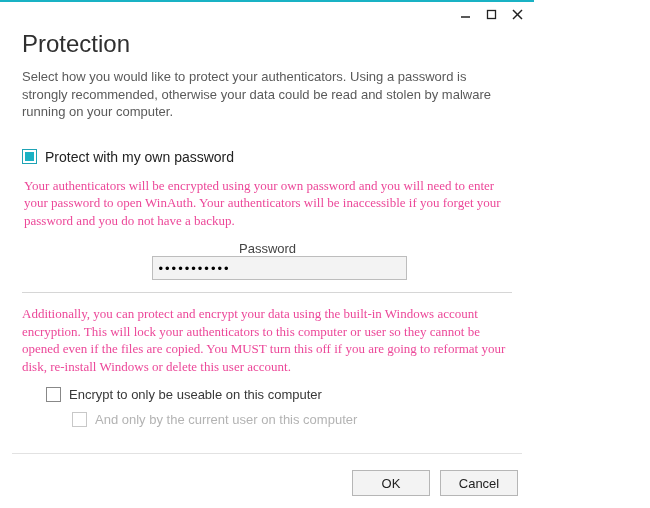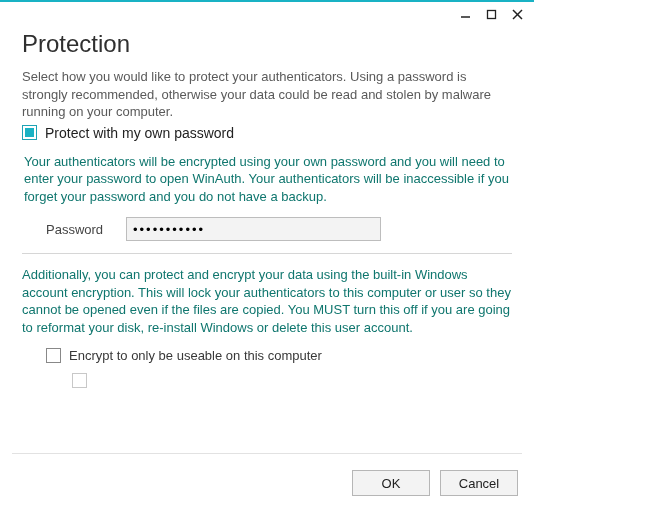--- a/index.html
+++ b/index.html
@@ -39,21 +39,21 @@
   }
   h1.page-title {
     font-size: 24px;
     font-weight: 300;
     color: #2f2f2f;
     margin: 0 0 10px 0;
   }
   .intro {
     color: #5a5a5a;
     line-height: 1.35;
-    margin-bottom: 4px;
+    margin-bottom: 28px;
   }
   .checkline {
     display: flex;
     align-items: center;
     gap: 8px;
     margin-bottom: 4px;
   }
   .cbox {
     width: 15px; height: 15px;
     border: 1px solid #888;
@@ -70,30 +70,32 @@
     background: #19b2c4;
   }
   .cbox.disabled {
     border-color: #c8c8c8;
   }
   .checklabel-main {
     font-size: 14px;
     color: #222;
   }
   .desc {
-    color: #0f766e;
+    color: #ec4899;
     line-height: 1.35;
     margin: 12px 0 12px 0;
     padding-left: 2px;
+    font-family: Liberation Serif, serif;
   }
   .formrow {
     display: flex;
     align-items: center;
     margin-bottom: 8px;
     padding-left: 24px;
+    flex-direction: column;
   }
   .formrow .flabel {
     width: 80px;
     color: #444;
   }
   .formrow input[type=password] {
     width: 255px;
     height: 24px;
     border: 1px solid #bdbdbd;
     background: #f3f3f3;
@@ -196,20 +198,21 @@
     <hr class="sep">
 
     <div class="desc" style="padding-left:0">Additionally, you can protect and encrypt your data using the built-in Windows account encryption. This will lock your authenticators to this computer or user so they cannot be opened even if the files are copied. You MUST turn this off if you are going to reformat your disk, re-install Windows or delete this user account.</div>
 
     <div class="subcheck">
       <span class="cbox"></span>
       <span class="lbl">Encrypt to only be useable on this computer</span>
     </div>
     <div class="subcheck nested">
       <span class="cbox disabled"></span>
+      <span class="lbl">And only by the current user on this computer</span>
     </div>
   </div>
 
   <hr class="footer-sep">
 
   <div class="footer">
     <button class="btn">OK</button>
     <button class="btn">Cancel</button>
   </div>
 

